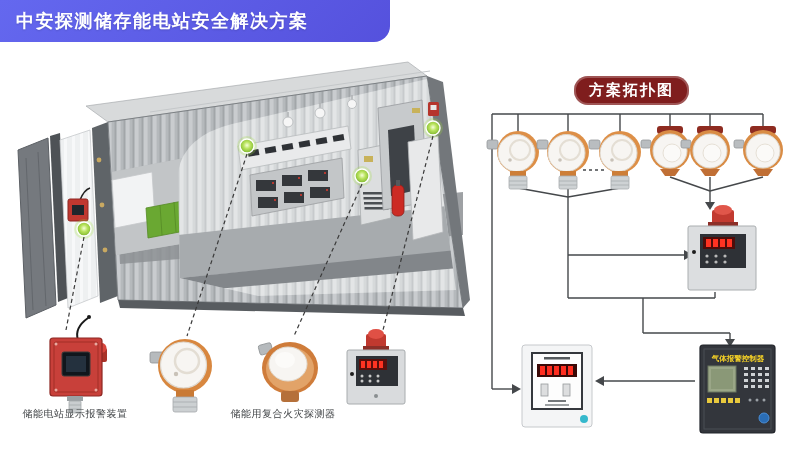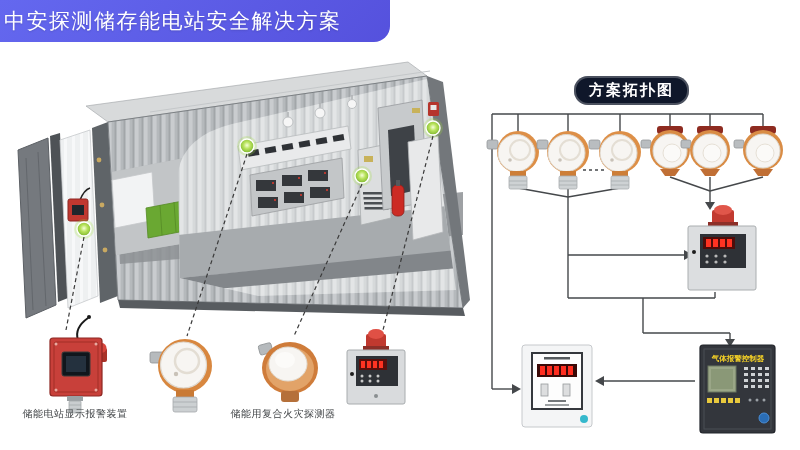--- a/index.html
+++ b/index.html
@@ -1,23 +1,23 @@
 <!DOCTYPE html>
 <html><head>
 <meta charset="utf-8">
 <style>
   html,body{margin:0;padding:0;background:#ffffff;}
   .stage{position:relative;width:800px;height:450px;background:#ffffff;overflow:hidden;
          font-family:"Liberation Sans","DejaVu Sans",sans-serif;}
   .banner{position:absolute;left:0;top:0;width:390px;height:42px;
           background:linear-gradient(135deg,#6468ef 0%,#5551dd 100%);
           border-radius:0 0 16px 0;display:flex;align-items:center;}
-  .banner span{color:#fff;font-size:21px;font-weight:normal;letter-spacing:1.5px;padding-left:4px;
+  .banner span{color:#fff;font-size:18px;font-weight:bold;letter-spacing:1.5px;padding-left:16px;
                text-shadow:0 1px 2px rgba(0,0,0,.15);white-space:nowrap;}
-  .topo-label{position:absolute;left:574px;top:76px;background:#0f172a;color:#fff;
+  .topo-label{position:absolute;left:574px;top:76px;background:#7f1d1d;color:#fff;
               font-size:15px;font-weight:bold;letter-spacing:2px;padding:5px 15px;
               border-radius:14px;box-shadow:inset 0 0 0 2px rgba(255,255,255,.25);}
   .scene{position:absolute;left:0;top:0;}
   .caption{position:absolute;font-size:10px;color:#3f4245;text-align:center;line-height:11px;
            letter-spacing:.5px;}
 </style>
 </head>
 <body>
 
 <div class="stage">

